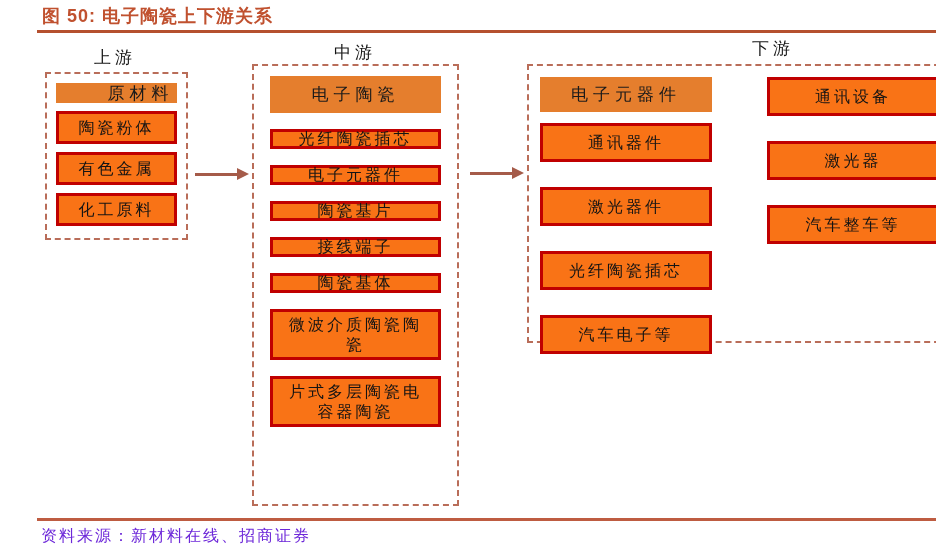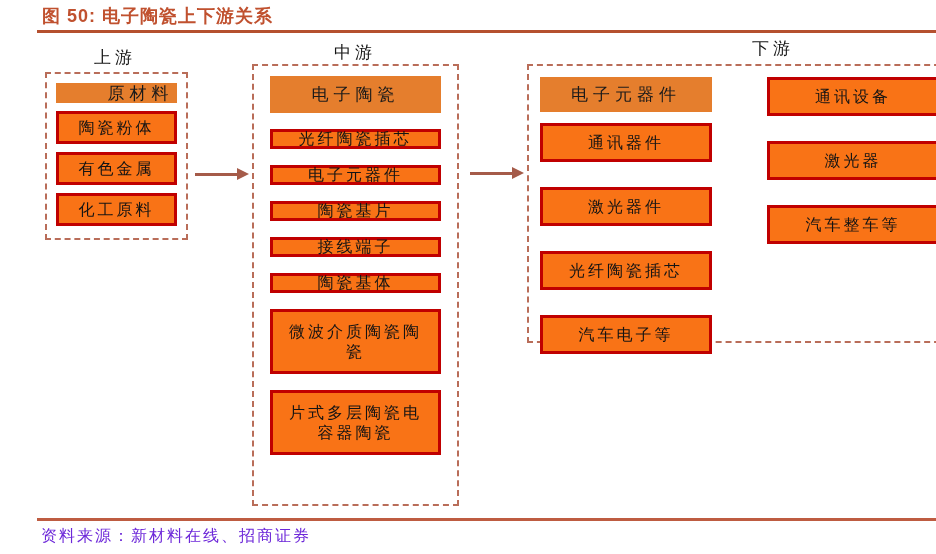--- a/index.html
+++ b/index.html
@@ -53,21 +53,21 @@
   .column .hdr { height:35px; margin-bottom:-14px; }
 
   .node {
     width:100%; background:#f97316; border:3px solid #c00000; color:#141414;
     display:flex; align-items:center; justify-content:center; text-align:center;
     font-size:16px; letter-spacing:3px; line-height:20px; flex:none;
     padding:4px 8px; word-break:break-all;
   }
   #panel-upstream  .node { height:33px; }
   #panel-midstream .node { height:20px; }
-  #panel-midstream .node.tall { height:65px; }
+  #panel-midstream .node.tall { height:51px; }
   .column .node { height:39px; }
 
   .flow-arrow { position:absolute; height:3px; background:#a55b49; }
   .flow-arrow::after {
     content:""; position:absolute; right:-12px; top:-5px; width:0; height:0;
     border-left:12px solid #a55b49; border-top:6px solid transparent;
     border-bottom:6px solid transparent;
   }
   #arrow-1 { left:158px; top:173px; width:42px; }
   #arrow-2 { left:433px; top:172px; width:42px; }

